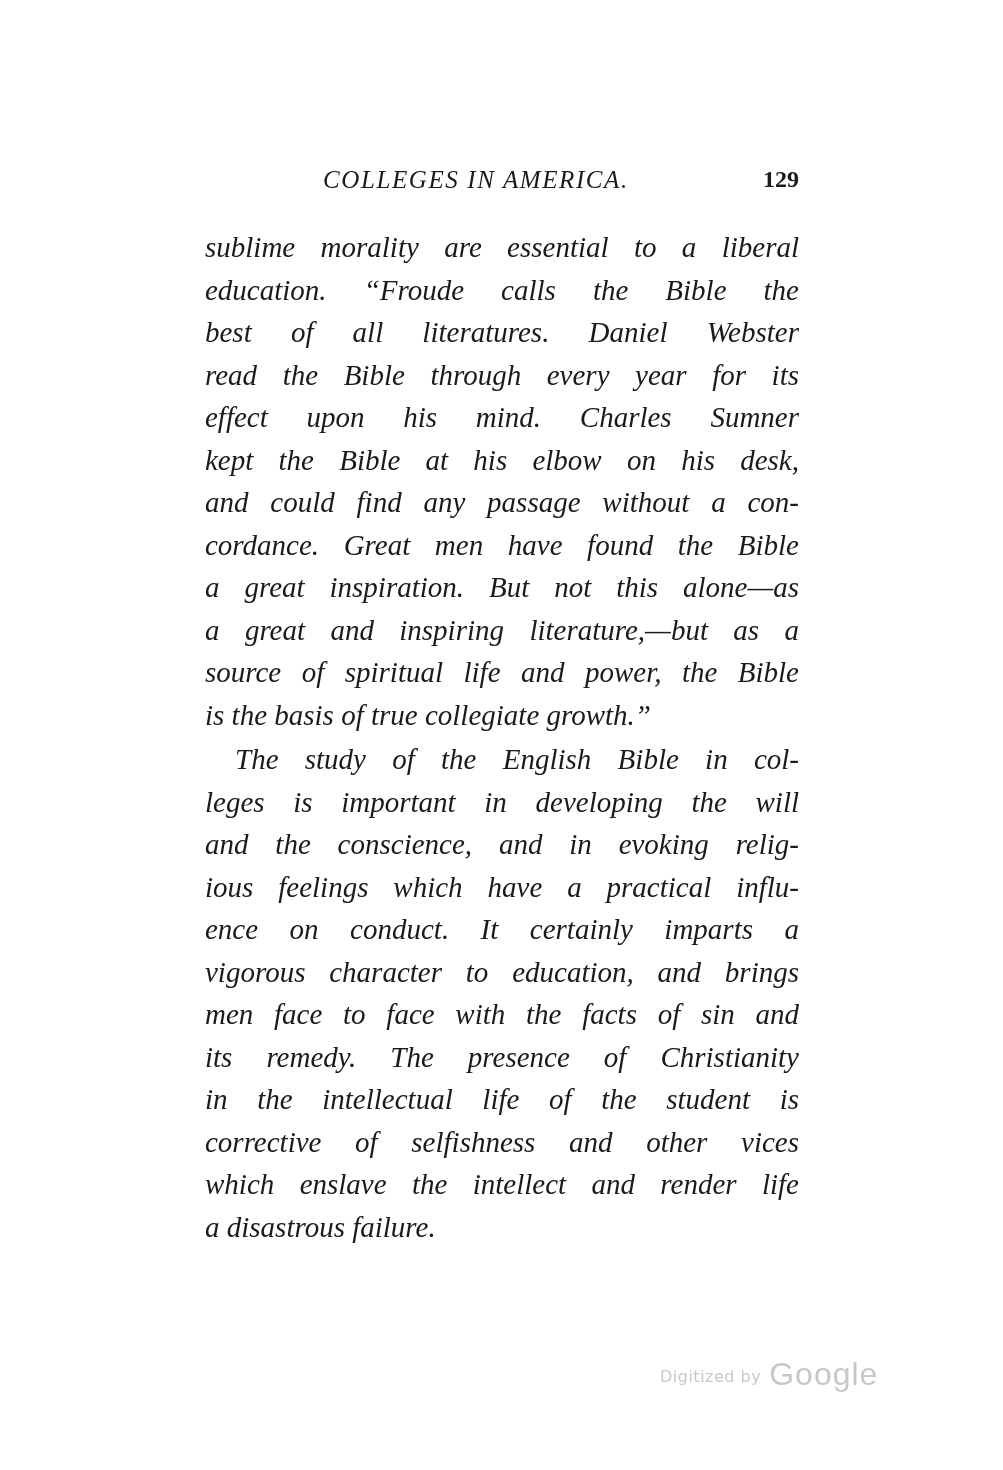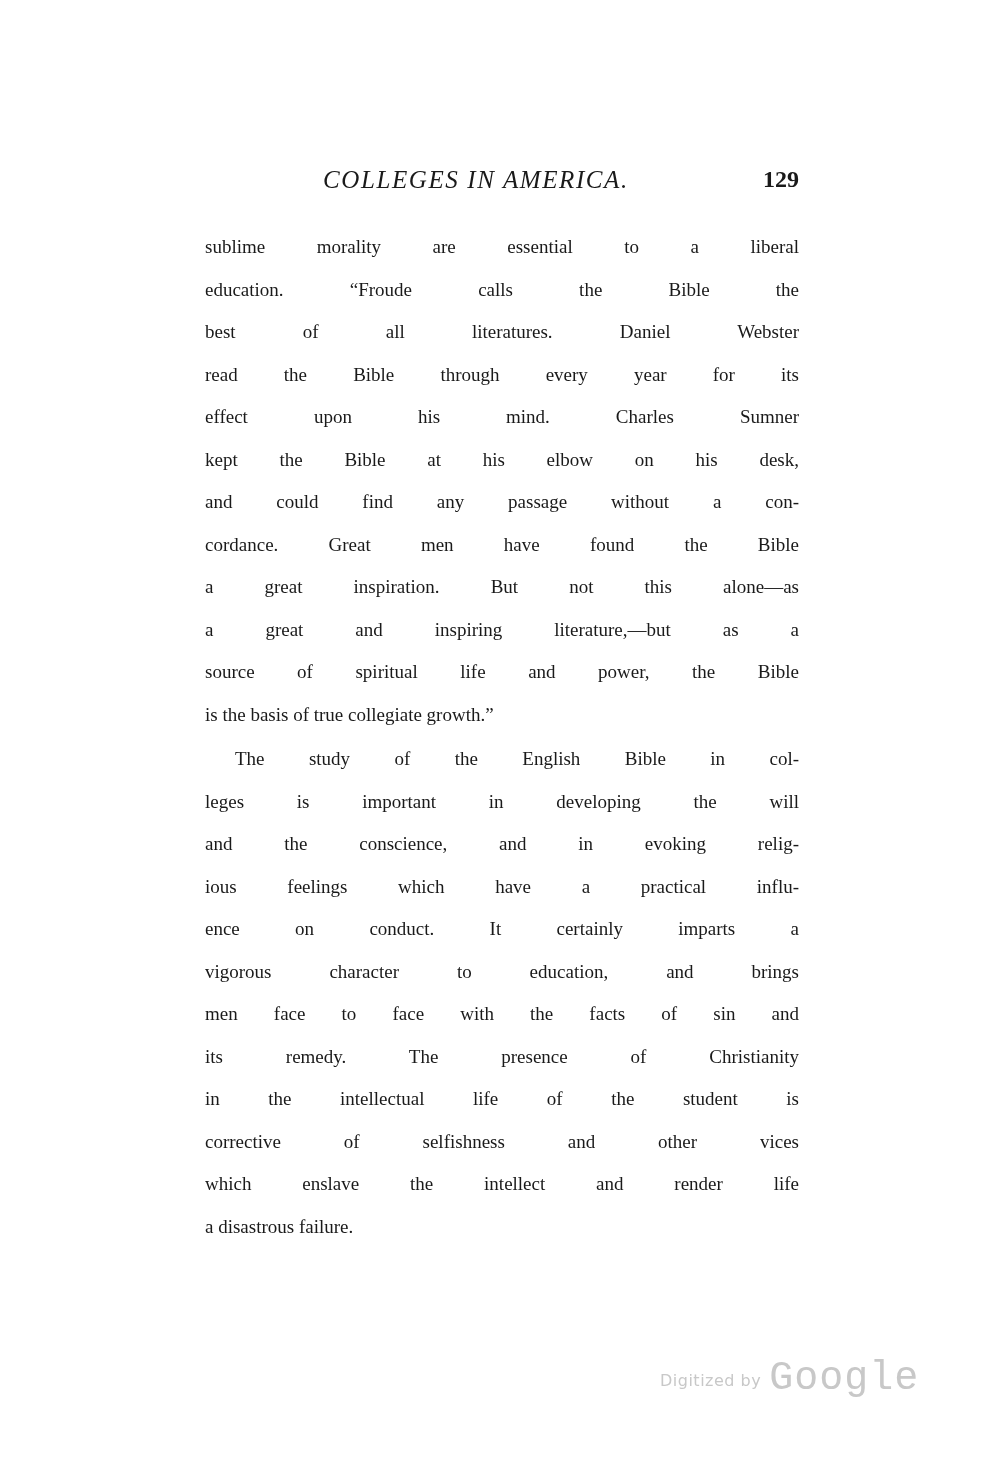--- a/index.html
+++ b/index.html
@@ -49,25 +49,26 @@
     .body-text {
       position: absolute;
       left: 205px;
       top: 226px;
       width: 594px;
     }
     .line {
       display: block;
       height: 42.5px;
       line-height: 42.5px;
-      font-size: 19px;
+      font-size: 29px;
       white-space: nowrap;
       text-align: justify;
       text-align-last: justify;
       overflow: visible;
+      font-style: italic;
     }
     .line.last {
       text-align: left;
       text-align-last: left;
     }
     .line.indent {
       padding-left: 30px;
     }
     .paragraph {
       display: block;
@@ -82,22 +83,22 @@
       white-space: nowrap;
       color: #c8c8c8;
     }
     .watermark-prefix {
       font-family: "DejaVu Sans", sans-serif;
       font-size: 16px;
       letter-spacing: 0.5px;
       vertical-align: 3px;
     }
     .watermark-brand {
-      font-family: Liberation Mono, monospace;
-      font-size: 40px;
+      font-family: Liberation Sans, sans-serif;
+      font-size: 32px;
       letter-spacing: 1px;
       margin-left: 4px;
     }
   </style>
 </head>
 <body>
 
 <div class="page">
 
   <div class="running-head">

